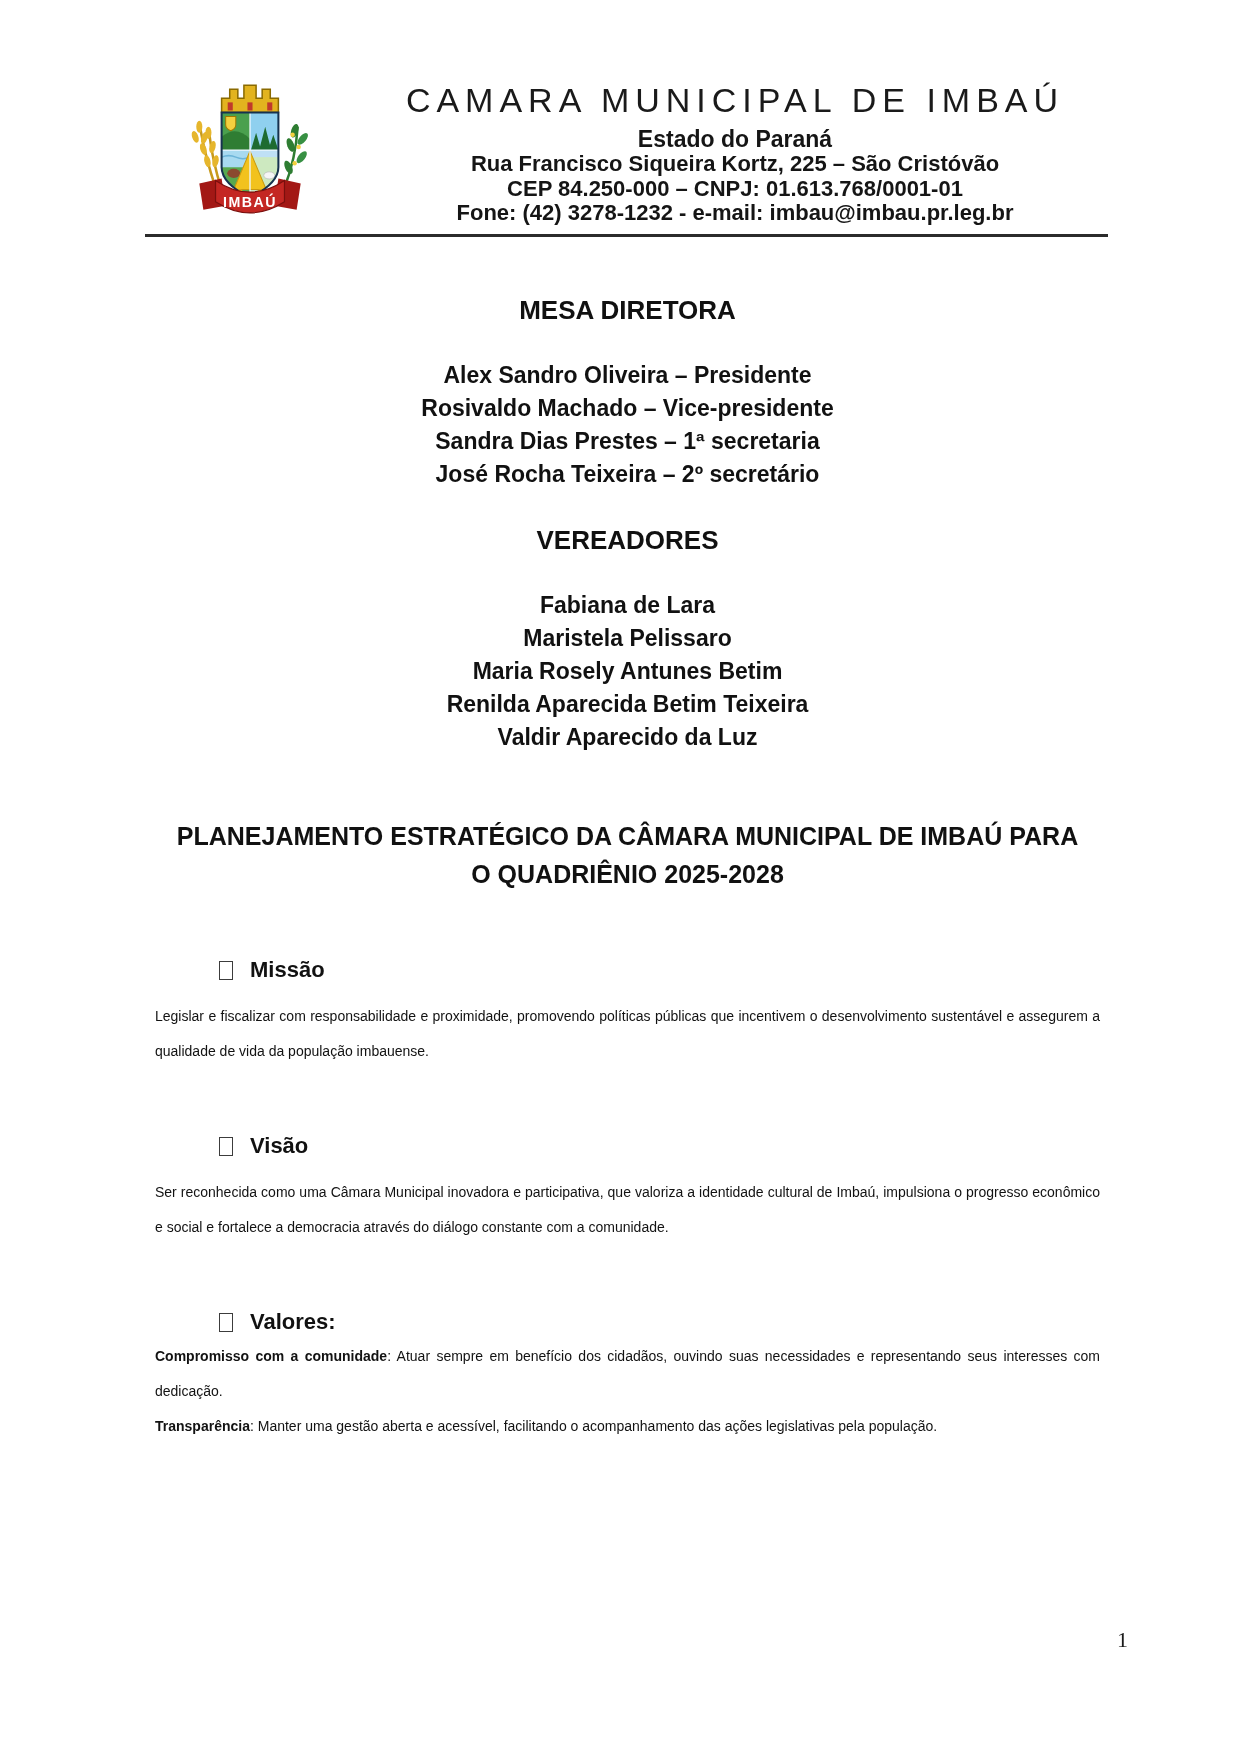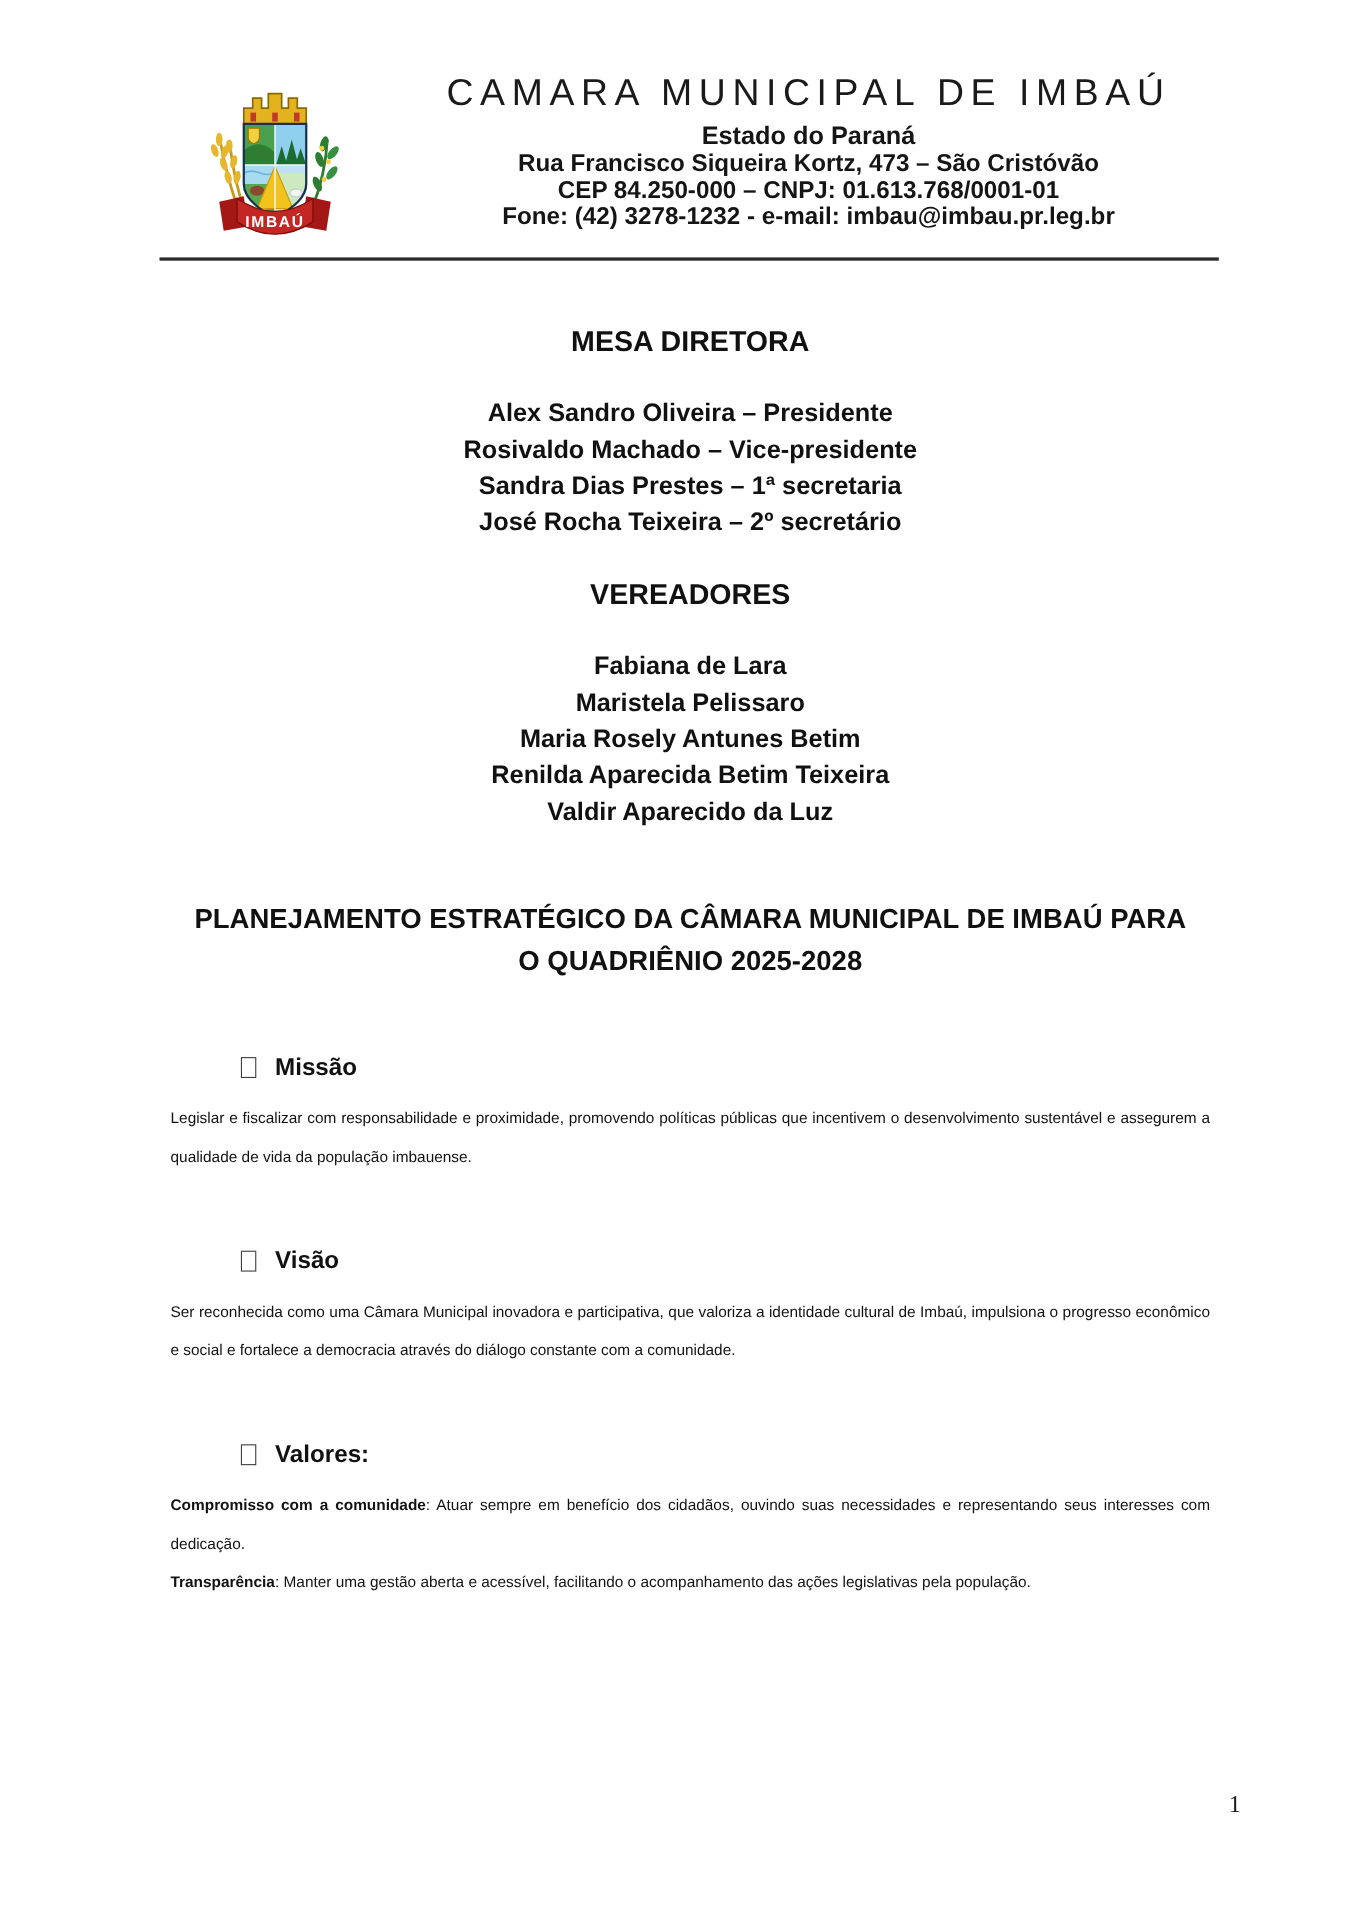--- a/index.html
+++ b/index.html
@@ -14,21 +14,21 @@
     overflow:hidden;
   }
 
   
   .letterhead { position:relative; height:238px; }
   .logo {
     position:absolute; left:181px; top:74px;
     width:138px; height:146px;
   }
   .header-text {
-    position:absolute; left:365px; top:66px; width:740px;
+    position:absolute; left:365px; top:82px; width:740px;
     text-align:center; color:#151515;
   }
   .org-name {
     font-size:34px; font-weight:400; letter-spacing:6px;
     white-space:nowrap; line-height:36px; color:#1a1a1a;
   }
   .org-state { font-size:23px; font-weight:700; margin-top:9px; line-height:25px;text-align:center; }
   .org-line  { font-size:22px; font-weight:700; line-height:24.5px; }
   .divider {
     position:absolute; left:145px; right:133px; top:234px;
@@ -61,21 +61,21 @@
   .bullet-box {
     width:12px; height:17px; flex:0 0 auto;
     border:1.5px solid #3c3c3c; background:transparent;
   }
 
   .body-par {
     margin:14px 0 0;
     text-align:justify;
     font-size:14px; line-height:35px; color:#121212;
   }
-  .value-par { margin-top:14px; }
+  .value-par { margin-top:2px; }
   .value-par.second { margin-top:0; }
   .value-par strong { font-weight:700; }
 
   .page-number {
     position:absolute; top:1627px; right:113px;
     font-family:"Liberation Serif", serif;
     font-size:22px; color:#1a1a1a;
   }
 </style>
 </head>
@@ -150,21 +150,21 @@
         <polygon points="18,108 40,103 44,130 22,134" fill="#a31815"></polygon>
         <polygon points="118,108 96,103 92,130 114,134" fill="#a31815"></polygon>
         <path d="M34 105 Q68 128 102 105 L102 126 Q68 148 34 126 Z" stroke="#7a0f0d" stroke-width="1.2" fill="#c42723"></path>
         <text x="68" y="131" text-anchor="middle" font-family="Liberation Sans, sans-serif" font-size="14" font-weight="bold" letter-spacing="1.5" fill="#ffffff">IMBAÚ</text>
       </g>
     </svg>
 
     <div class="header-text">
       <div class="org-name">CAMARA MUNICIPAL DE IMBAÚ</div>
       <div class="org-state">Estado do Paraná</div>
-      <div class="org-line">Rua Francisco Siqueira Kortz, 473 – São Cristóvão</div>
+      <div class="org-line">Rua Francisco Siqueira Kortz, 225 – São Cristóvão</div>
       <div class="org-line">CEP 84.250-000 – CNPJ: 01.613.768/0001-01</div>
       <div class="org-line">Fone: (42) 3278-1232 - e-mail: imbau@imbau.pr.leg.br</div>
     </div>
 
     <div class="divider"></div>
   </header>
 
   <main class="doc-body">
 
     <h2 class="center-title mesa-title">MESA DIRETORA</h2>

